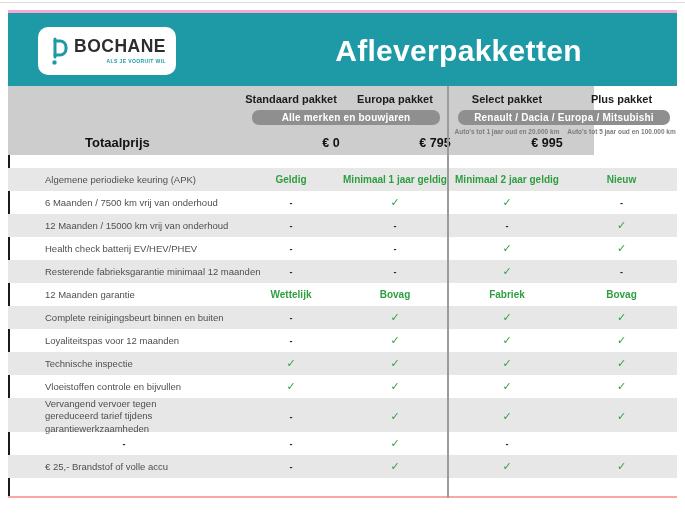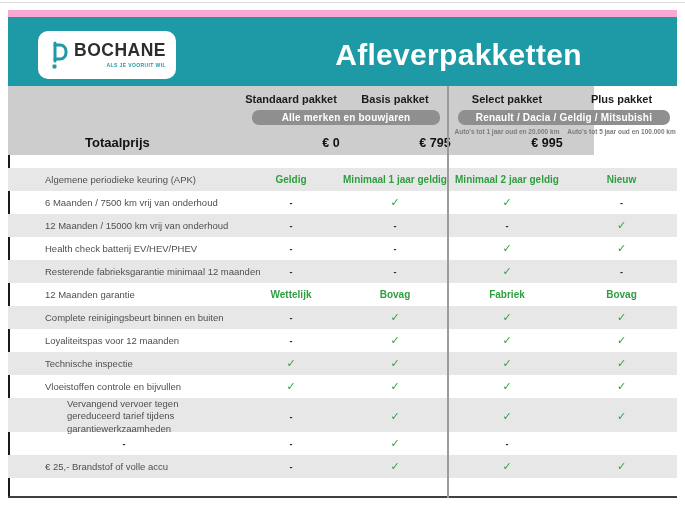--- a/index.html
+++ b/index.html
@@ -16,21 +16,21 @@
 
   .top-hairline {
     position: absolute; top: 2px; left: 0; width: 100%; height: 1px;
     background: #dcdcdc;
   }
 
   
   .teal-band {
     position: absolute; top: 10px; left: 8px; width: 669px; height: 76px;
     background: #1d9aa5;
-    border-top: 7px solid #f9a8d4;
+    border-top: 3px solid #f9a8d4;
   }
   .logo-box {
     position: absolute; left: 30px; top: 14px; width: 138px; height: 48px;
     background: #ffffff; border-radius: 10px;
     display: flex; align-items: center; justify-content: center; gap: 5px;
   }
   .logo-icon { flex: 0 0 auto; }
   .logo-text-wrap { display: flex; flex-direction: column; }
   .logo-text {
     font-size: 17.5px; font-weight: bold; color: #2d2d2d;
@@ -74,35 +74,35 @@
   .note {
     text-align: center; font-size: 6.5px; font-weight: bold; color: #7c7c7c;
   }
   .total-row { position: absolute; bottom: 5px; left: 0; right: 0; align-items: center; margin-left: 40px; }
   .total-label { padding-left: 37px; font-size: 13px; font-weight: bold; color: #121212; }
   .price { text-align: center; font-weight: bold; font-size: 12.5px; color: #121212; }
 
   
   .table-body {
     position: absolute; top: 155px; left: 8px; width: 669px;
-    border-bottom: 2px solid #404040;
+    border-bottom: 2px solid #fca5a5;
   }
   .table-body::before {
     content: ""; position: absolute; left: 0; top: 0; bottom: 0; width: 2px;
     background: #1a1a1a;
   }
   .gap-top { height: 13px; }
   .gap-bottom { height: 18px; }
   .row { height: 23px; align-items: center; }
   .row.shade { background: #e7e7e7; position: relative; }
   .row.wrap { height: 34px; }
   .row .label {
     padding-left: 37px; font-size: 9.5px; color: #4f4f4f; white-space: nowrap;
   }
-  .row.wrap .label { white-space: normal; line-height: 1.3; padding-right: 60px; margin-left: 22px; }
+  .row.wrap .label { white-space: normal; line-height: 1.3; padding-right: 60px; }
   .cell { text-align: center; font-weight: bold; }
   .cell.green { color: #2f9e41; font-size: 10px; white-space: nowrap; }
   .cell.check { color: #2f9e41; font-size: 11px; font-weight: normal; line-height: 1; }
   .cell.dash { color: #222222; font-size: 9px; }
 
   
   .v-divider {
     position: absolute; left: 447px; top: 86px; width: 2px; height: 412px;
     background: #9b9b9b;
   }
@@ -125,26 +125,26 @@
         <div class="logo-tagline">ALS JE VOORUIT WIL</div>
       </div>
     </div>
     <div class="page-title">Afleverpakketten</div>
   </div>
 
   <div class="col-header-band">
     <div class="grid labels-row">
       <div></div>
       <div class="col-label">Standaard pakket</div>
-      <div class="col-label">Basis pakket</div>
+      <div class="col-label">Europa pakket</div>
       <div class="col-label">Select pakket</div>
       <div class="col-label">Plus pakket</div>
     </div>
     <div class="badge left">Alle merken en bouwjaren</div>
-    <div class="badge right">Renault / Dacia / Geldig / Mitsubishi</div>
+    <div class="badge right">Renault / Dacia / Europa / Mitsubishi</div>
     <div class="grid notes-row">
       <div></div>
         <div></div>
         <div></div>
       <div class="note">Auto's tot 1 jaar oud en 20.000 km</div>
       <div class="note">Auto's tot 5 jaar oud en 100.000 km</div>
     </div>
     <div class="grid total-row">
       <div class="total-label">Totaalprijs</div>
       <div class="price">€ 0</div>

